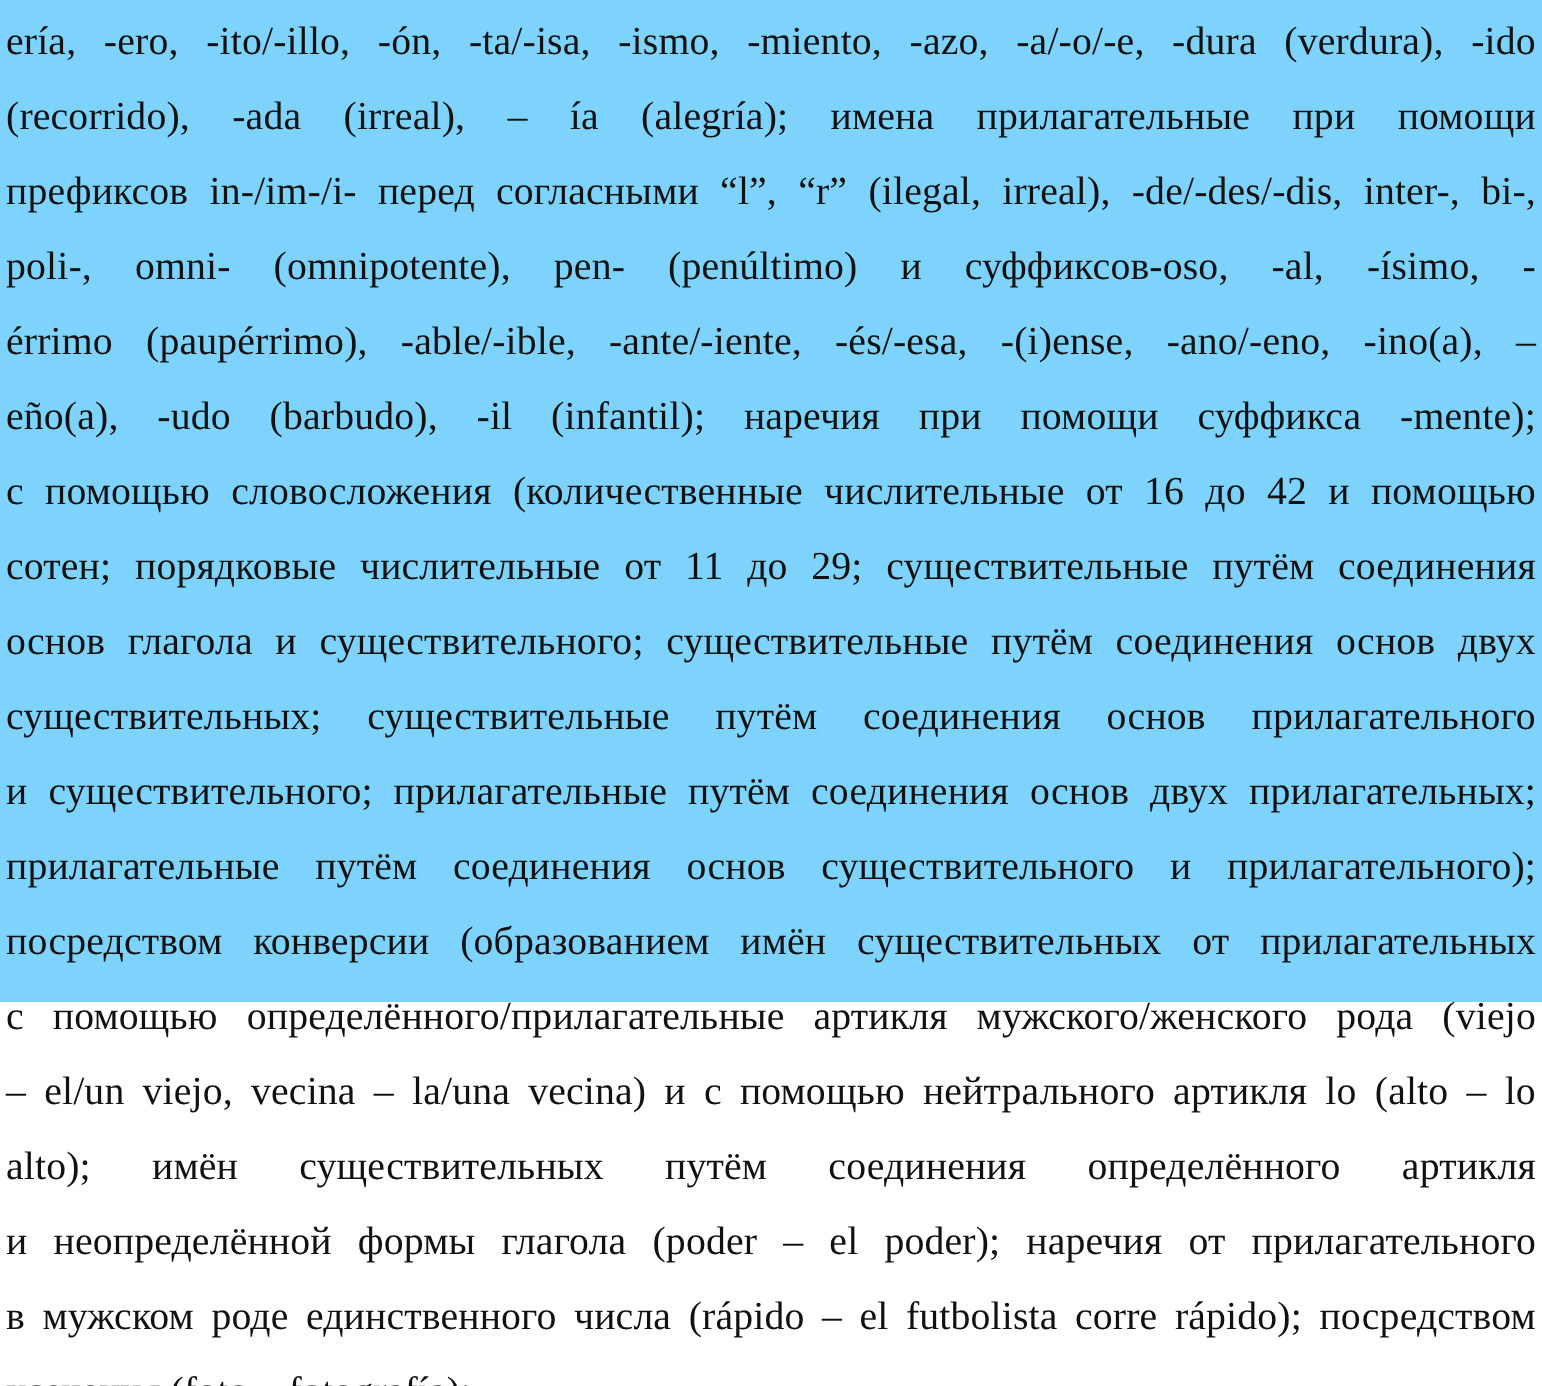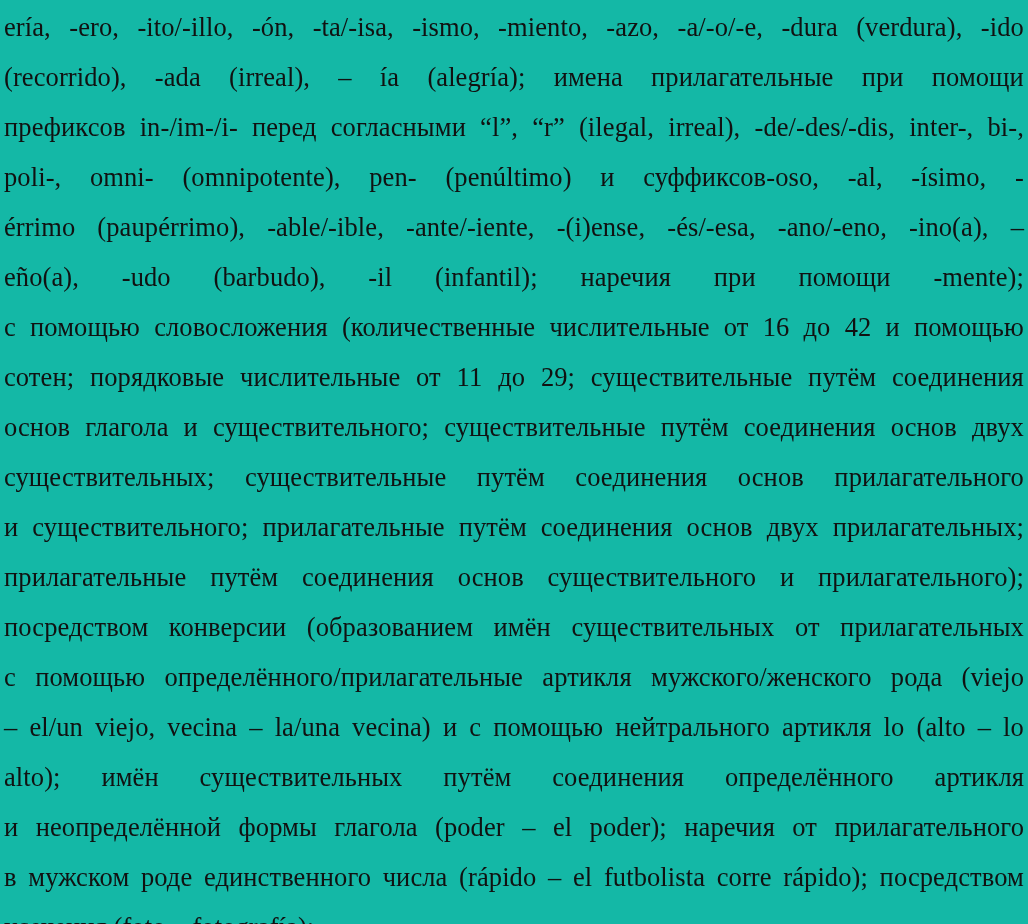--- a/index.html
+++ b/index.html
@@ -12,22 +12,22 @@
     width: 1028px;
     height: 924px;
     overflow: hidden;
     font-family: "Liberation Serif", "DejaVu Serif", serif;
     color: #000000;
     -webkit-font-smoothing: none;
   }
   .page {
     position: relative;
     width: 1028px;
-    height: 924px;
-    background: #14b8a6;
+    height: 668px;
+    background: #7dd3fc;
     box-sizing: border-box;
     padding: 0;
   }
   .body-text {
     position: absolute;
     left: 4px;
     top: 2px;
     width: 1020px;
     font-size: 26.5px;
     line-height: 50px;
@@ -61,22 +61,22 @@
 </style>
 </head>
 <body>
 
 <div class="page">
   <div class="body-text" id="body-text">
       <div class="text-line justify"><span class="w">ería,</span><span class="w">-ero,</span><span class="w">-ito/-illo,</span><span class="w">-ón,</span><span class="w">-ta/-isa,</span><span class="w">-ismo,</span><span class="w">-miento,</span><span class="w">-azo,</span><span class="w">-a/-o/-e,</span><span class="w">-dura</span><span class="w">(verdura),</span><span class="w">-ido</span></div>
       <div class="text-line justify"><span class="w">(recorrido),</span><span class="w">-ada</span><span class="w">(irreal),</span><span class="w">–</span><span class="w">ía</span><span class="w">(alegría);</span><span class="w">имена</span><span class="w">прилагательные</span><span class="w">при</span><span class="w">помощи</span></div>
       <div class="text-line justify"><span class="w">префиксов</span><span class="w">in-/im-/i-</span><span class="w">перед</span><span class="w">согласными</span><span class="w">“l”,</span><span class="w">“r”</span><span class="w">(ilegal,</span><span class="w">irreal),</span><span class="w">-de/-des/-dis,</span><span class="w">inter-,</span><span class="w">bi-,</span></div>
       <div class="text-line justify"><span class="w">poli-,</span><span class="w">omni-</span><span class="w">(omnipotente),</span><span class="w">pen-</span><span class="w">(penúltimo)</span><span class="w">и</span><span class="w">суффиксов-oso,</span><span class="w">-al,</span><span class="w">-ísimo,</span><span class="w">-</span></div>
-      <div class="text-line justify"><span class="w">érrimo</span><span class="w">(paupérrimo),</span><span class="w">-able/-ible,</span><span class="w">-ante/-iente,</span><span class="w">-(i)ense,</span><span class="w">-és/-esa,</span><span class="w">-ano/-eno,</span><span class="w">-ino(a),</span><span class="w">–</span></div>
-      <div class="text-line justify"><span class="w">eño(a),</span><span class="w">-udo</span><span class="w">(barbudo),</span><span class="w">-il</span><span class="w">(infantil);</span><span class="w">наречия</span><span class="w">при</span><span class="w">помощи</span><span class="w">-mente);</span></div>
+      <div class="text-line justify"><span class="w">érrimo</span><span class="w">(paupérrimo),</span><span class="w">-able/-ible,</span><span class="w">-ante/-iente,</span><span class="w">-és/-esa,</span><span class="w">-(i)ense,</span><span class="w">-ano/-eno,</span><span class="w">-ino(a),</span><span class="w">–</span></div>
+      <div class="text-line justify"><span class="w">eño(a),</span><span class="w">-udo</span><span class="w">(barbudo),</span><span class="w">-il</span><span class="w">(infantil);</span><span class="w">наречия</span><span class="w">при</span><span class="w">помощи</span><span class="w">суффикса</span><span class="w">-mente);</span></div>
       <div class="text-line justify"><span class="w">с</span><span class="w">помощью</span><span class="w">словосложения</span><span class="w">(количественные</span><span class="w">числительные</span><span class="w">от</span><span class="w">16</span><span class="w">до</span><span class="w">42</span><span class="w">и</span><span class="w">помощью</span></div>
       <div class="text-line justify"><span class="w">сотен;</span><span class="w">порядковые</span><span class="w">числительные</span><span class="w">от</span><span class="w">11</span><span class="w">до</span><span class="w">29;</span><span class="w">существительные</span><span class="w">путём</span><span class="w">соединения</span></div>
       <div class="text-line justify"><span class="w">основ</span><span class="w">глагола</span><span class="w">и</span><span class="w">существительного;</span><span class="w">существительные</span><span class="w">путём</span><span class="w">соединения</span><span class="w">основ</span><span class="w">двух</span></div>
       <div class="text-line justify"><span class="w">существительных;</span><span class="w">существительные</span><span class="w">путём</span><span class="w">соединения</span><span class="w">основ</span><span class="w">прилагательного</span></div>
       <div class="text-line justify"><span class="w">и</span><span class="w">существительного;</span><span class="w">прилагательные</span><span class="w">путём</span><span class="w">соединения</span><span class="w">основ</span><span class="w">двух</span><span class="w">прилагательных;</span></div>
       <div class="text-line justify"><span class="w">прилагательные</span><span class="w">путём</span><span class="w">соединения</span><span class="w">основ</span><span class="w">существительного</span><span class="w">и</span><span class="w">прилагательного);</span></div>
       <div class="text-line justify"><span class="w">посредством</span><span class="w">конверсии</span><span class="w">(образованием</span><span class="w">имён</span><span class="w">существительных</span><span class="w">от</span><span class="w">прилагательных</span></div>
       <div class="text-line justify"><span class="w">с</span><span class="w">помощью</span><span class="w">определённого/прилагательные</span><span class="w">артикля</span><span class="w">мужского/женского</span><span class="w">рода</span><span class="w">(viejo</span></div>
       <div class="text-line justify"><span class="w">–</span><span class="w">el/un</span><span class="w">viejo,</span><span class="w">vecina</span><span class="w">–</span><span class="w">la/una</span><span class="w">vecina)</span><span class="w">и</span><span class="w">с</span><span class="w">помощью</span><span class="w">нейтрального</span><span class="w">артикля</span><span class="w">lo</span><span class="w">(alto</span><span class="w">–</span><span class="w">lo</span></div>
       <div class="text-line justify"><span class="w">alto);</span><span class="w">имён</span><span class="w">существительных</span><span class="w">путём</span><span class="w">соединения</span><span class="w">определённого</span><span class="w">артикля</span></div>

